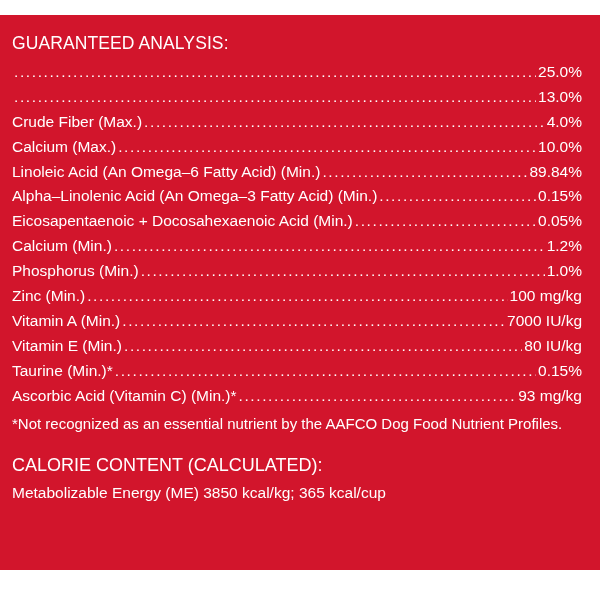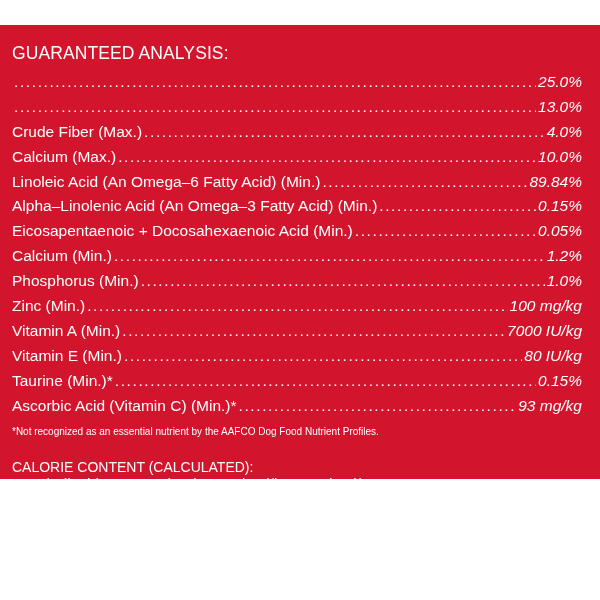--- a/index.html
+++ b/index.html
@@ -9,23 +9,23 @@
   body {
     width: 600px;
     height: 600px;
     background: #ffffff;
     font-family: "Liberation Sans", sans-serif;
     overflow: hidden;
   }
   .panel {
     position: absolute;
     left: 0;
-    top: 25px;
+    top: 15px;
     width: 600px;
-    height: 454px;
+    height: 555px;
     background: #d2152c;
     color: #ffffff;
     box-sizing: border-box;
     padding: 18px 18px 0 12px;
   }
   .section-title {
     font-size: 17.5px;
     letter-spacing: 0.1px;
     margin: 0 0 10px 0;
     white-space: nowrap;
@@ -49,34 +49,34 @@
     overflow: hidden;
     white-space: nowrap;
     margin: 0 2px;
     font-size: 15.5px;
     letter-spacing: 1.6px;
     color: #ffffff;
   }
   .row .val {
     flex: 0 0 auto;
     text-align: center;
-    font-style: italic;
   }
   .footnote {
-    font-size: 10px;
+    font-size: 15px;
     line-height: 1.1;
     margin-top: 13px;
     margin-bottom: 12px;
     white-space: nowrap;
   }
   .calorie-block {
     margin-top: 22px;
   }
   .calorie-title {
-    font-size: 14px;
+    font-size: 18px;
+    margin-bottom: 8px;
     white-space: nowrap;
   }
   .calorie-text {
     font-size: 15.5px;
     white-space: nowrap;
   }
 </style>
 </head>
 <body>
 

